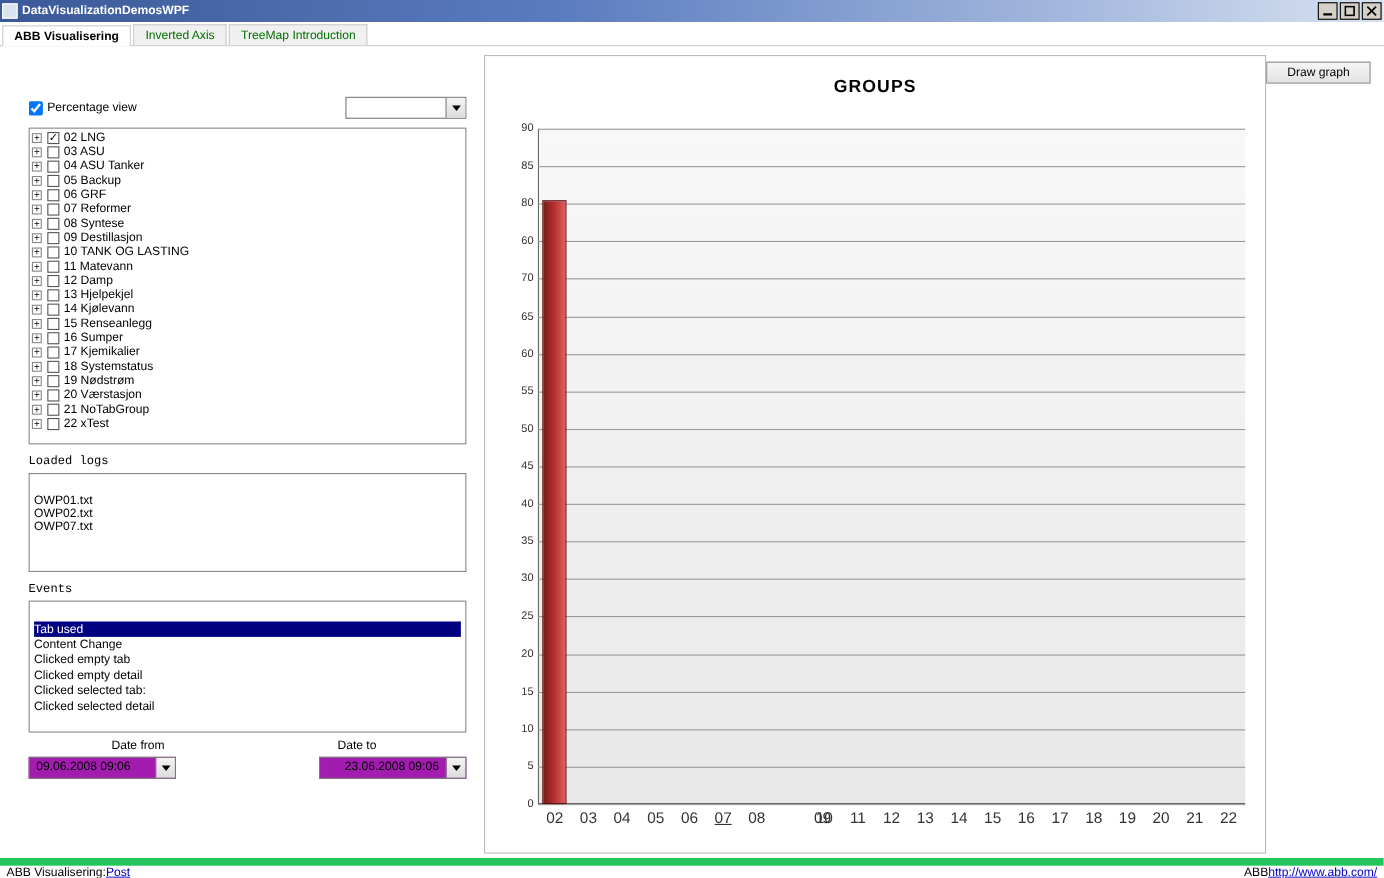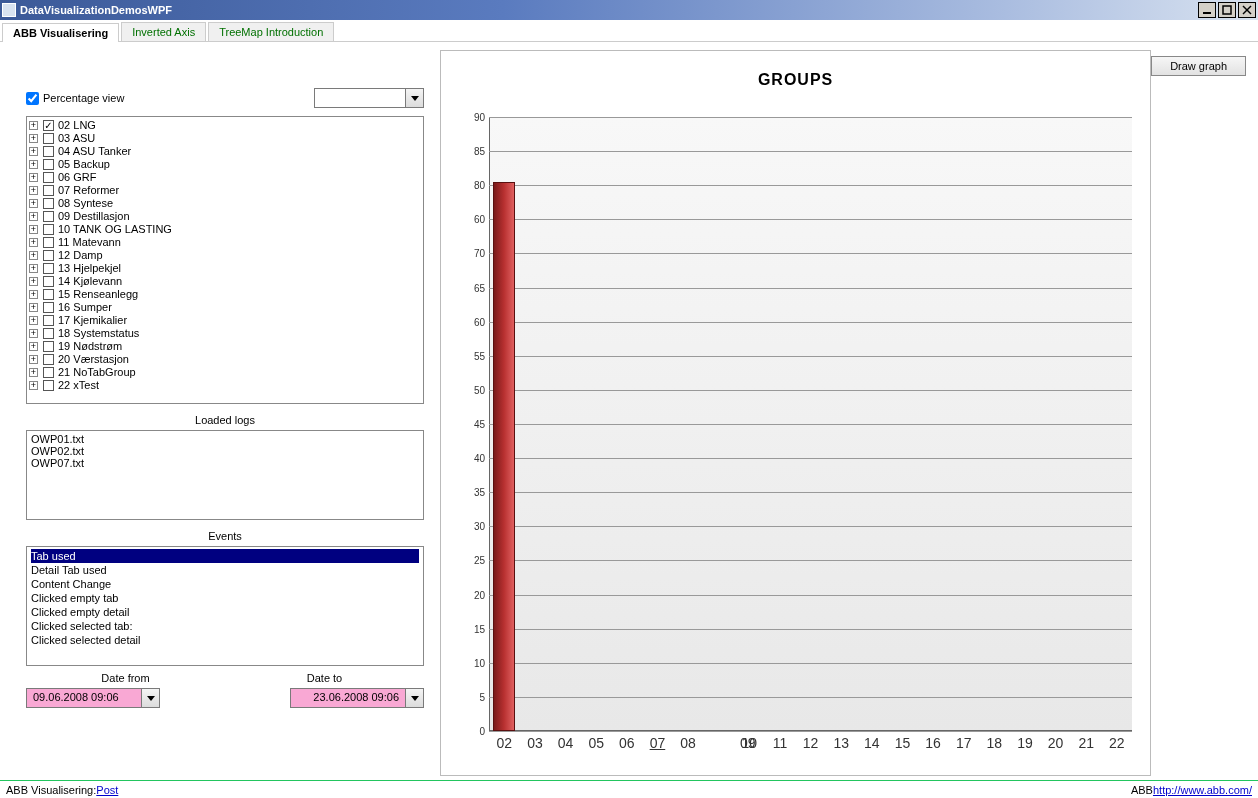--- a/index.html
+++ b/index.html
@@ -35,51 +35,51 @@
   .combo .txt { flex:1; }
 
   
   .tree { border: 1px solid #888; height: 288px; overflow: auto; padding: 2px 2px; background: #fff; }
   .tree-row { display: flex; align-items: center; height: 13px; line-height: 13px; }
   .expander { width: 9px; height: 9px; border: 1px solid #888; margin: 0 3px 0 0; display: flex; align-items: center; justify-content: center; font-size: 9px; line-height: 7px; color: #000; cursor: default; }
   .tree-chk { width: 11px; height: 11px; border: 1px solid #555; margin: 0 4px 0 2px; display: flex; align-items: center; justify-content: center; background: #fff; }
   .tree-chk.checked::after { content: "✓"; font-size: 10px; line-height: 9px; color: #000; }
   .tree-label { white-space: nowrap; }
 
-  .section-h { text-align: center; margin: 10px 0 4px; }
-  .listbox { border: 1px solid #888; background: #fff; padding: 2px 4px; }
+  .section-h { margin: 10px 0 4px; font-family: Liberation Mono, monospace; }
+  .listbox { border: 1px solid #888; background: #fff; padding: 18px 4px; }
   .logs { height: 90px; }
   .events { height: 120px; overflow: hidden; }
   .events .item { padding: 0 0; line-height: 14px; }
   .events .item.sel { background: #000080; color: #fff; }
 
   .daterow { display: flex; margin-top: 6px; }
   .datecol { flex: 1; }
   .datecol.right-col { text-align: right; }
   .datecol .lbl { text-align: center; display:block; margin-bottom: 4px; }
-  .datepicker { display: inline-flex; border: 1px solid #7a7a7a; height: 20px; background: #f9a8d4; }
+  .datepicker { display: inline-flex; border: 1px solid #7a7a7a; height: 20px; background: #a21caf; }
   .datepicker .val { padding: 2px 6px; min-width: 114px; }
   .datepicker .dd { width: 18px; border-left: 1px solid #7a7a7a; background: linear-gradient(#f4f4f4,#dcdcdc); display:flex;align-items:center;justify-content:center; }
 
   
   .chart-panel { flex: 1; border: 1px solid #bbb; background: #fff; position: relative; }
   .chart-title { text-align: center; font-size: 16px; font-weight: bold; margin: 20px 0 12px; letter-spacing: 1px; }
   .plot { position: absolute; left: 48px; right: 18px; top: 66px; bottom: 44px; }
   .yaxis-label { position: absolute; left: 0px; top: 50%; transform: translateY(-50%) rotate(-90deg); transform-origin: center; font-style: italic; color: #333; font-size: 11px; white-space: nowrap; }
   .ytick { position: absolute; right: 100%; padding-right: 4px; font-size: 10px; transform: translateY(-50%); color: #333; }
   .gridline { position: absolute; left: 0; right: 0; height: 1px; background: #999; }
   .plot-border { position:absolute; inset:0; border-left:1px solid #666; border-bottom:1px solid #666; background: linear-gradient(#f8f8f8,#e8e8e8); }
   .xtick { position: absolute; top: 100%; padding-top: 4px; font-size: 14px; transform: translateX(-50%); color: #333; }
   .bar { position: absolute; bottom: 0; width: 22px; background: linear-gradient(to right,#7a1a1a,#b83030,#e06060); border: 1px solid #5a1010; }
   
   .drawbtn-row { padding: 6px 0 0 0; }
   .drawbtn { padding: 3px 18px; background: linear-gradient(#f6f6f6,#e2e2e2); border: 1px solid #888; cursor: default; }
 
   
-  .statusbar { height: 18px; border-top: 1px solid #22c55e; display: flex; align-items: center; padding: 0 6px; font-size: 11px; }
+  .statusbar { height: 18px; border-top: 7px solid #22c55e; display: flex; align-items: center; padding: 0 6px; font-size: 11px; }
   .statusbar a { color: #0000cc; text-decoration: underline; }
   .statusbar .spacer { flex:1; }
 
   .tri-down { width:0;height:0;border-left:4px solid transparent;border-right:4px solid transparent;border-top:5px solid #000; }
 </style>
 </head>
 <body>
 
 <div class="titlebar">
   <div class="appicon"></div>
@@ -234,21 +234,20 @@
     <div class="section-h">Loaded logs</div>
     <div class="listbox logs" id="logs">
         <div>OWP01.txt</div>
         <div>OWP02.txt</div>
         <div>OWP07.txt</div>
       </div>
 
     <div class="section-h">Events</div>
     <div class="listbox events" id="events">
         <div class="item sel">Tab used</div>
-        <div class="item">Detail Tab used</div>
         <div class="item">Content Change</div>
         <div class="item">Clicked empty tab</div>
         <div class="item">Clicked empty detail</div>
         <div class="item">Clicked selected tab:</div>
         <div class="item">Clicked selected detail</div>
       </div>
 
     <div class="daterow">
       <div class="datecol">
         <span class="lbl">Date from</span>

